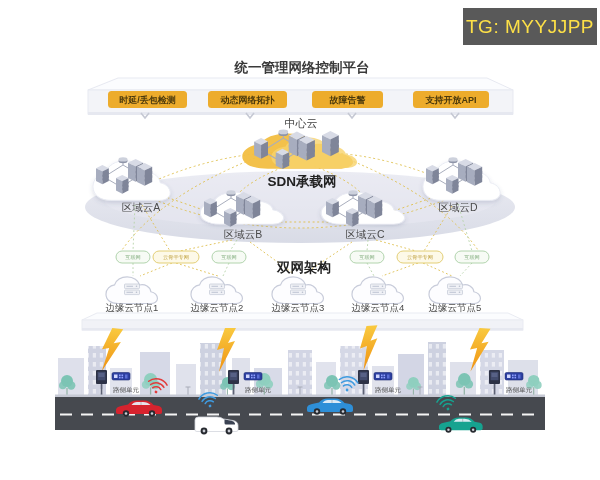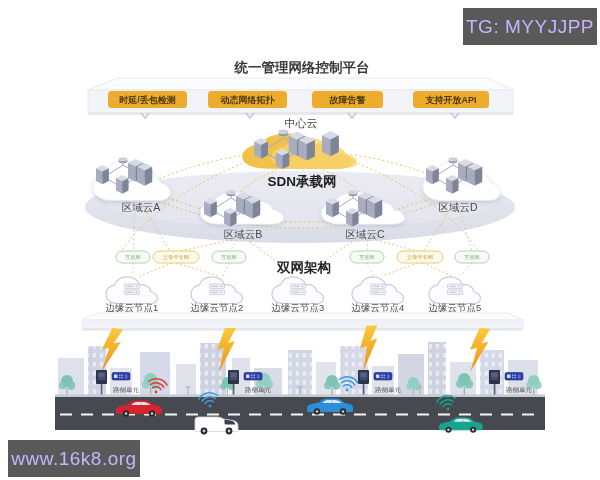--- a/index.html
+++ b/index.html
@@ -1,19 +1,19 @@
 <!DOCTYPE html>
 <html><head>
 <meta charset="utf-8">
 <style>
   html,body{margin:0;padding:0;background:#ffffff;}
   #stage{position:relative;width:600px;height:480px;background:#ffffff;overflow:hidden;
          font-family:"Liberation Sans","DejaVu Sans",sans-serif;}
   #diagram{position:absolute;left:0;top:0;}
-  .wm{position:absolute;background:#595959;color:#c4b5fd;font-size:19px;
+  .wm{position:absolute;background:#595959;color:#fde047;font-size:19px;
       display:flex;align-items:center;justify-content:center;letter-spacing:0.5px;}
   #wm-tr{right:3px;top:8px;width:134px;height:37px;}
   #wm-bl{left:8px;top:440px;width:132px;height:37px;}
 </style>
 </head>
 <body>
 
 <div id="stage">
 
 <svg id="diagram" width="600" height="480" viewBox="0 0 600 480">
@@ -352,15 +352,14 @@
     <use href="#van" transform="translate(194,414)"></use>
     <use href="#wifi" transform="translate(210,406) rotate(-12)" color="#3f9be0"></use>
     <use href="#sedan" transform="translate(306,397)" color="#2E8FD8"></use>
     <use href="#wifi" transform="translate(347,390) rotate(10)" color="#3f9be0"></use>
     <use href="#sedan" transform="translate(438,416) scale(0.95)" color="#16A390"></use>
     <use href="#wifi" transform="translate(448,409) rotate(-12)" color="#16A390"></use>
   </g>
 </svg>
 
 <div id="wm-tr" class="wm">TG: MYYJJPP</div>
-<div id="wm-bl" class="wm">www.16k8.org</div>
 
 </div>
 
 </body></html>

